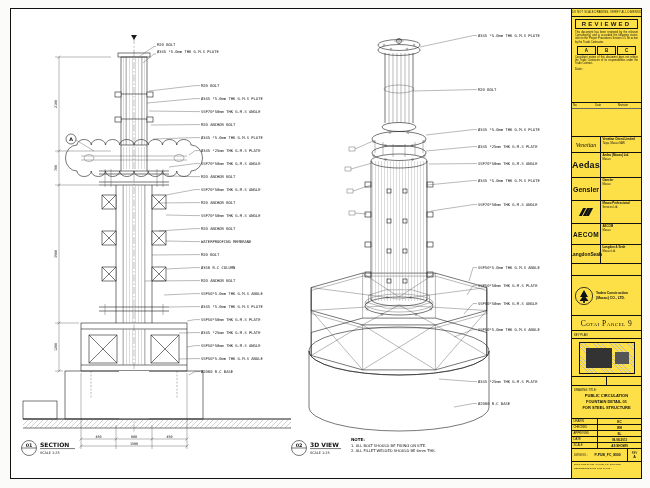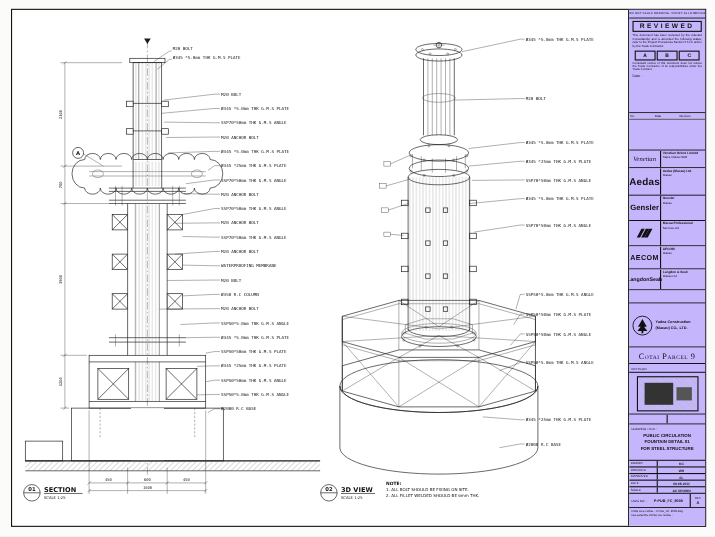--- a/index.html
+++ b/index.html
@@ -15,21 +15,21 @@
   .ann{font:3.8px "DejaVu Sans Mono",monospace;fill:#111}
   .dimt{font:3.4px "DejaVu Sans Mono",monospace;fill:#111}
   .bub{font:bold 4.8px "DejaVu Sans",sans-serif;fill:#111}
   .vt{font:bold 6px "DejaVu Sans",sans-serif;fill:#111}
   .sc{font:3.4px "DejaVu Sans",sans-serif;fill:#111}
   .nt{font:bold 4px "DejaVu Sans",sans-serif;fill:#111}
   .nti{font:3.7px "DejaVu Sans",sans-serif;fill:#111}
   
   .titleblock{position:absolute;right:0;top:0;width:70px;height:100%;border-left:1px solid #111;background:#fff;
     display:flex;flex-direction:column;color:#111}
-  .tb-row{border-bottom:.7px solid #111;overflow:hidden;flex:0 0 auto;position:relative;background:#c4b5fd}
+  .tb-row{border-bottom:.7px solid #111;overflow:hidden;flex:0 0 auto;position:relative;background:#fde047}
   .strip{font-size:2.6px;line-height:8px;white-space:nowrap;text-align:center;letter-spacing:.2px}
   .stamp{padding:2px 3px}
   .stamp-title{border:.8px solid #111;text-align:center;font-weight:bold;font-size:6px;letter-spacing:2.2px;line-height:8px;margin-bottom:1.5px}
   .stamp-body{font-size:2.7px;line-height:1.25;text-align:justify}
   .abc{display:flex;margin:1.5px 2px;height:9px}
   .abc .opt{flex:1;border:.7px solid #111;margin-right:1.5px;text-align:center;font-weight:bold;font-size:4.5px;line-height:8px}
   .abc .opt:last-child{margin-right:0}
   .stamp-note{font-size:2.6px;line-height:1.2;text-align:justify}
   .datel{font-size:3.2px;margin-top:2px}
   .rev-head{display:flex;font-size:2.7px;border-bottom:.5px solid #666;line-height:5px;padding:0 1px}

